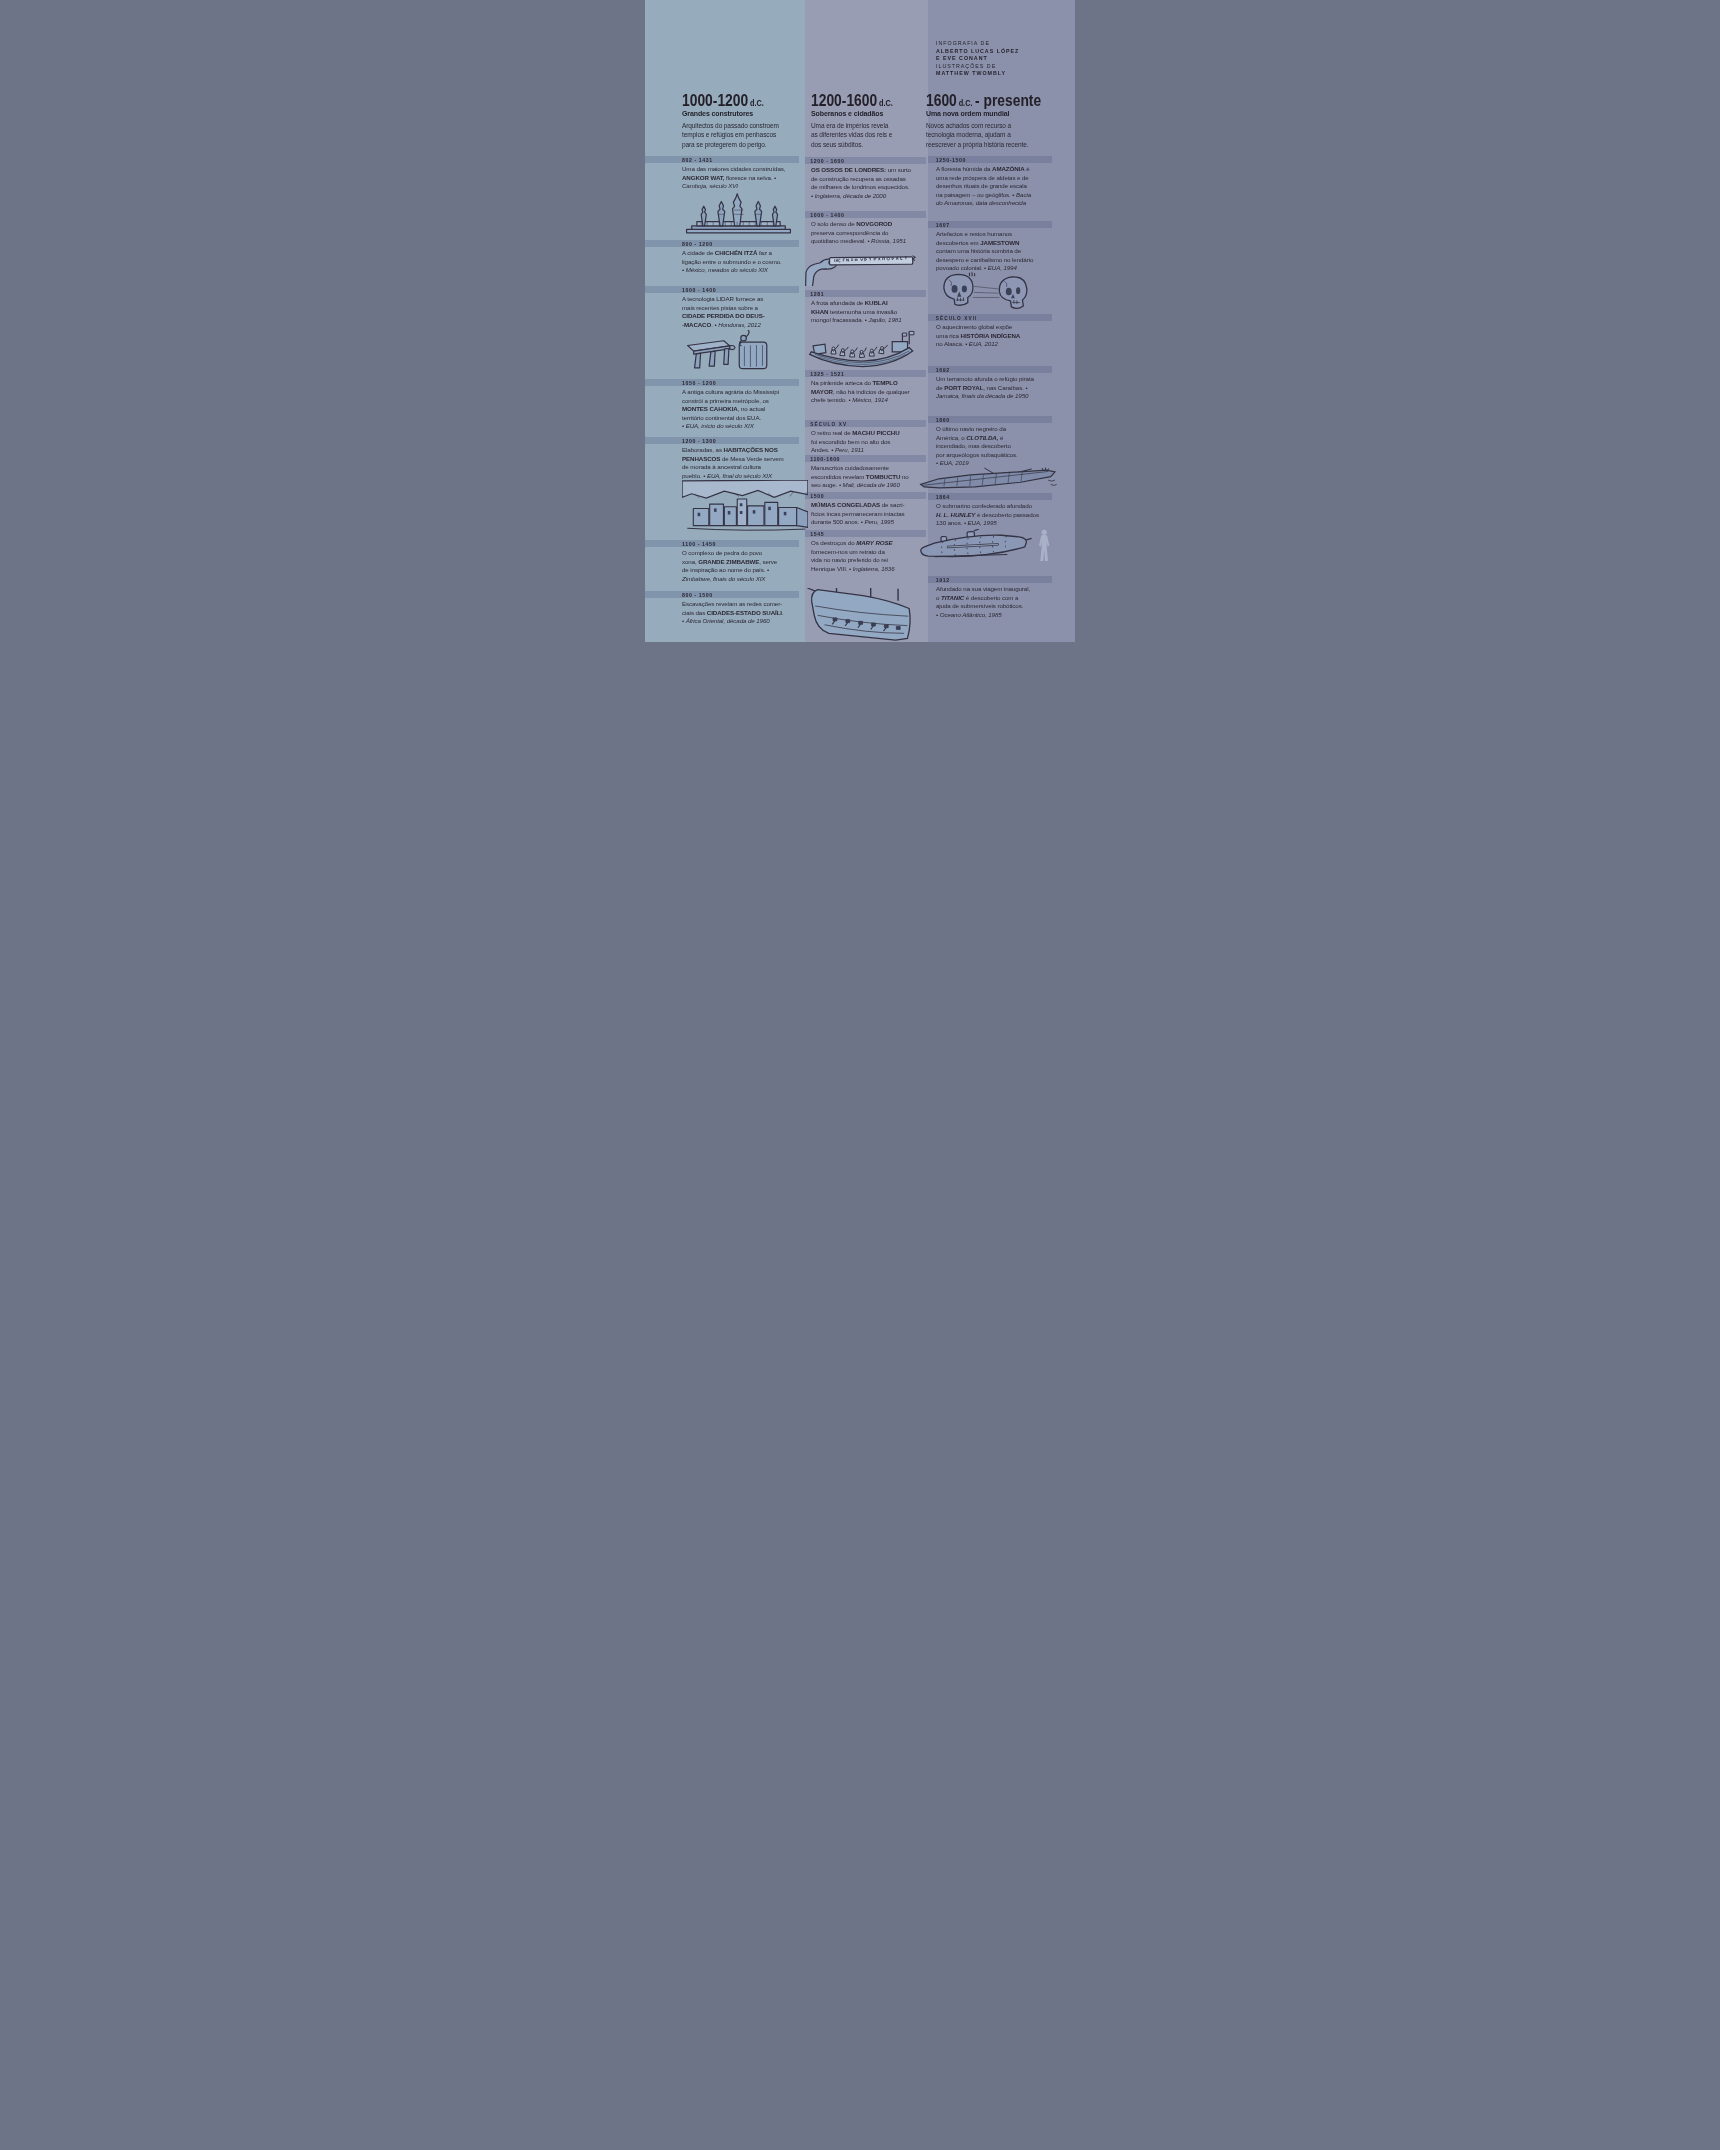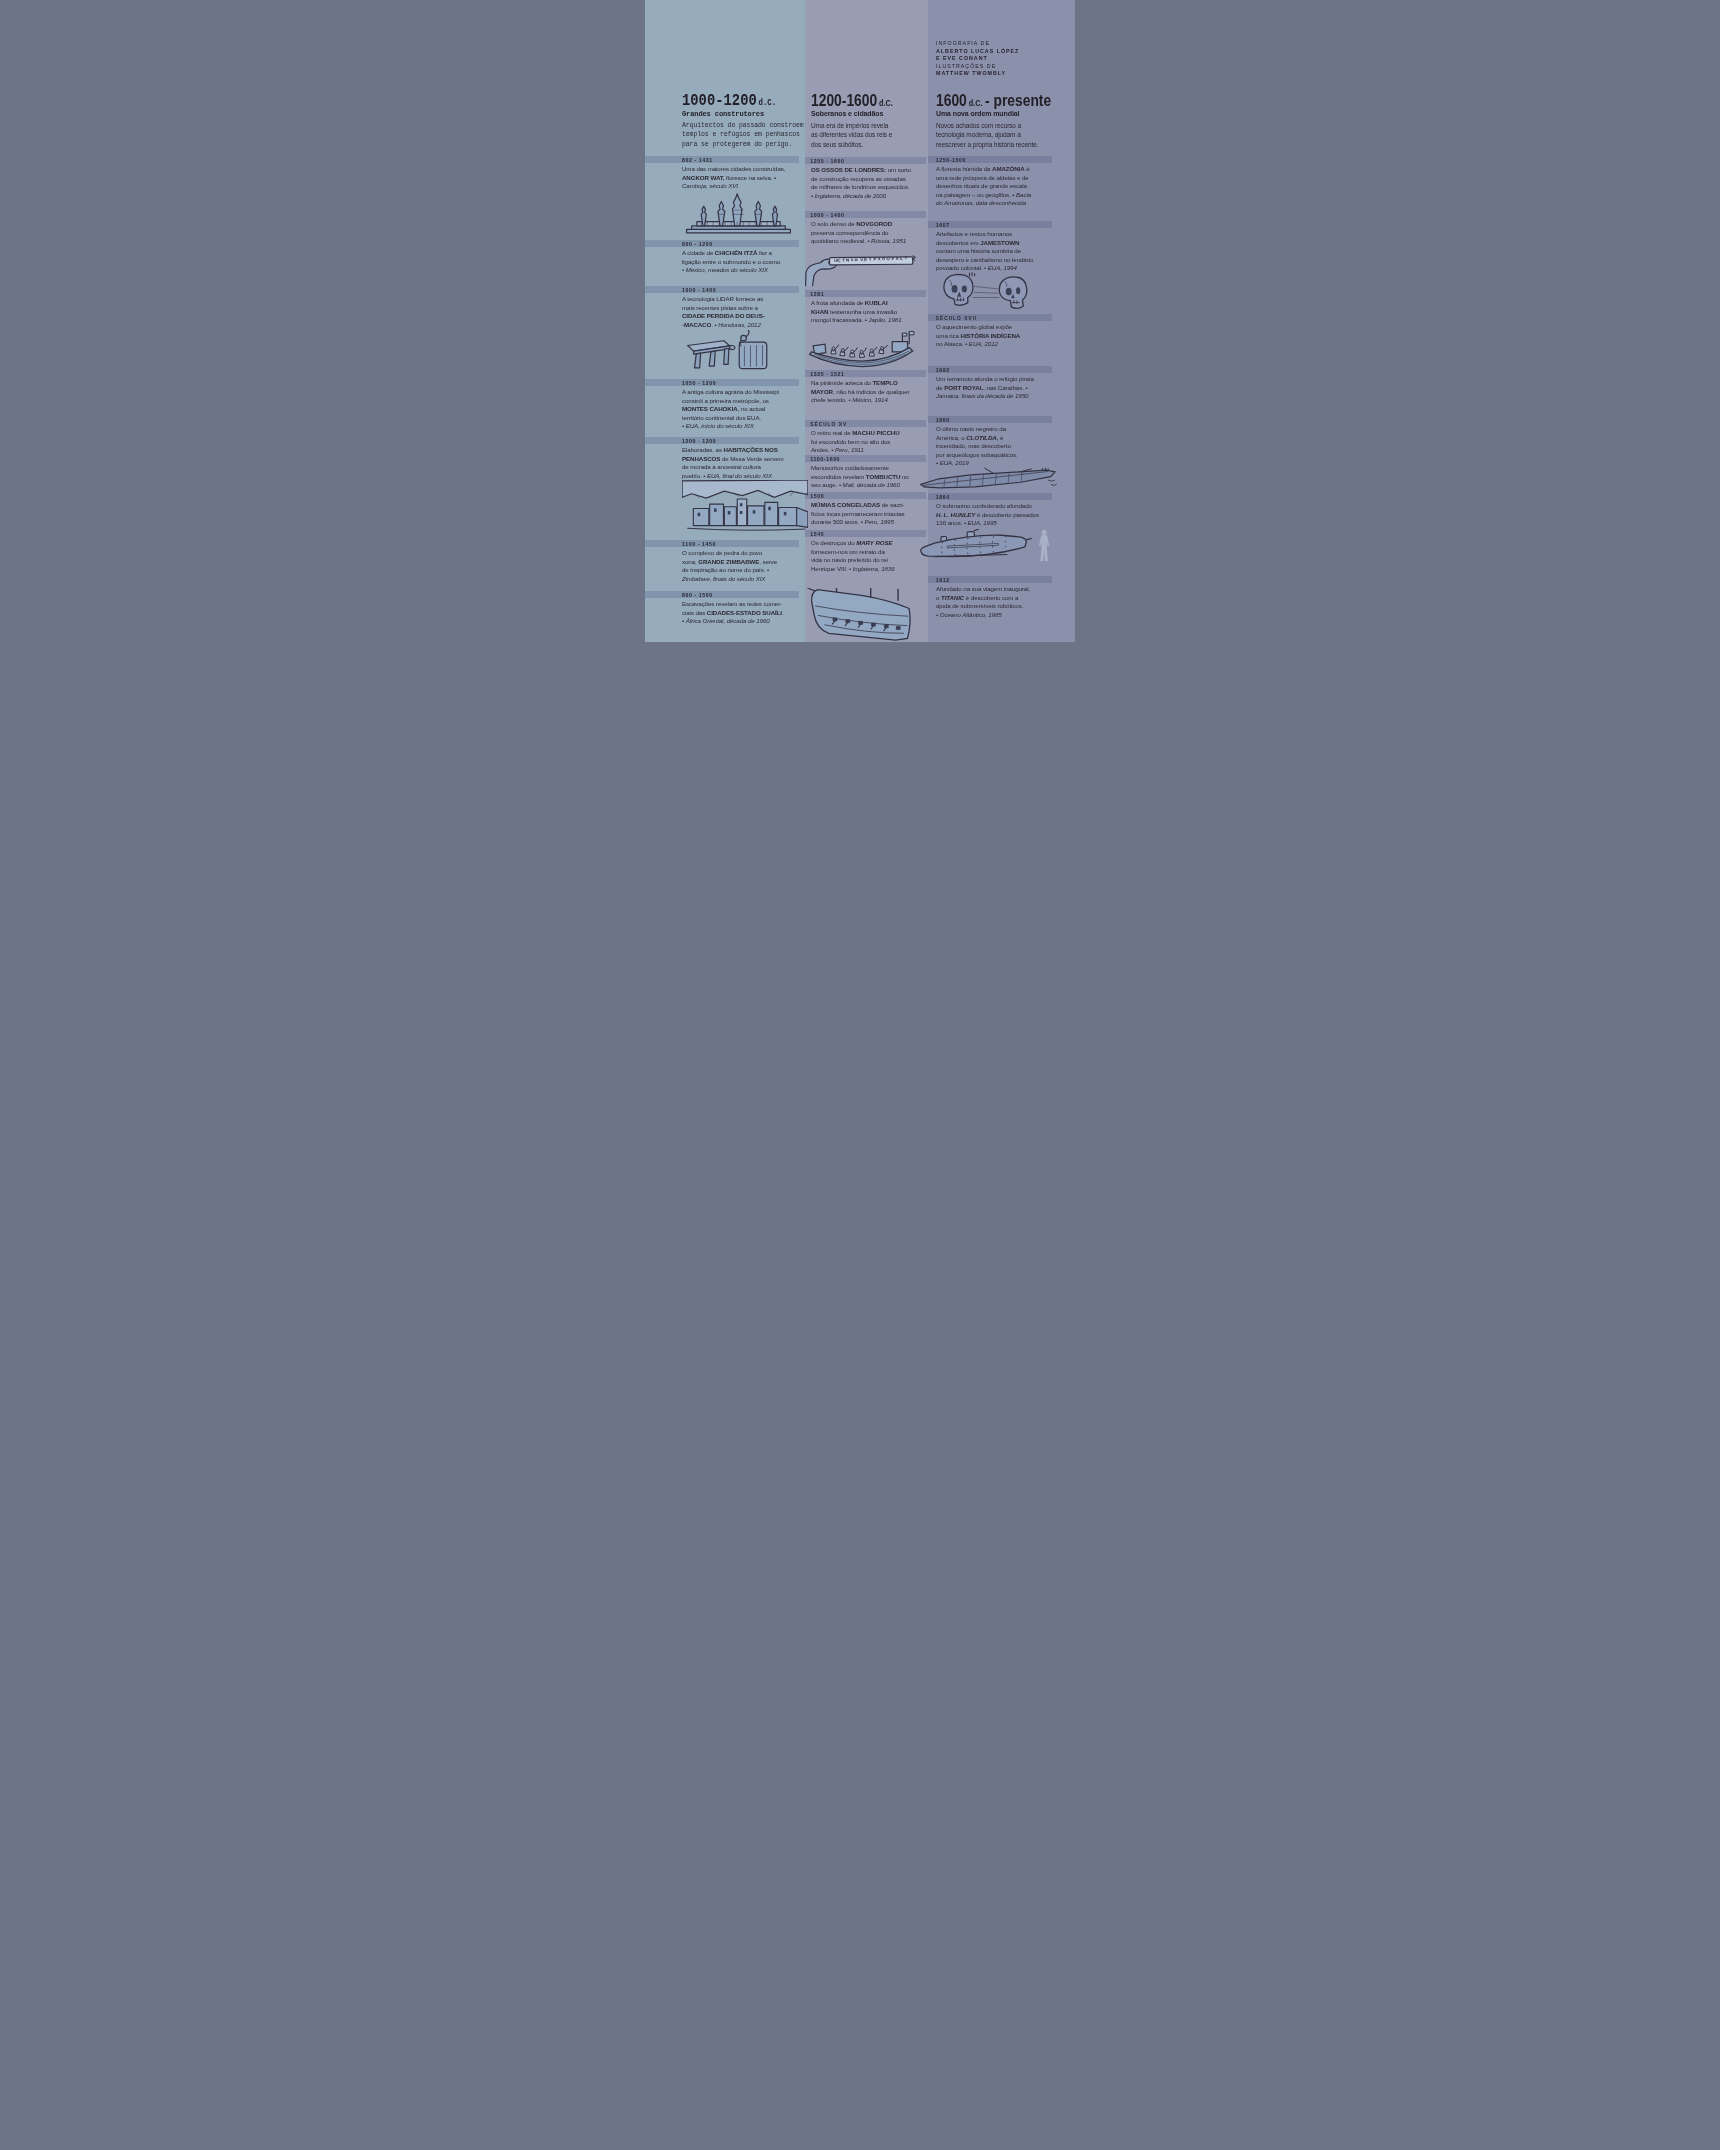--- a/index.html
+++ b/index.html
@@ -42,39 +42,39 @@
   <div class="band" style="left: 283px; width: 147px; background: rgb(140, 145, 171);"></div>
 
   <div class="credits">
       <div>INFOGRAFIA DE</div>
       <div class="b">ALBERTO LUCAS LÓPEZ</div>
       <div class="b">E EVE CONANT</div>
       <div>ILUSTRAÇÕES DE</div>
       <div class="b">MATTHEW TWOMBLY</div>
     </div>
 
-  <div class="hdr" style="left:37px;font-family:Liberation Mono, monospace;">
+  <div class="hdr" style="left:37px;">
     <div class="era"><span>1000-1200</span><span class="sfx">d.C.</span></div>
     <div class="title">Grandes construtores</div>
     <div class="intro">
         <div class="ln">Arquitectos do passado constroem</div>
         <div class="ln">templos e refúgios em penhascos</div>
         <div class="ln">para se protegerem do perigo.</div>
       </div>
   </div>
   <div class="hdr" style="left:166px;">
     <div class="era"><span>1200-1600</span><span class="sfx">d.C.</span></div>
     <div class="title">Soberanos e cidadãos</div>
     <div class="intro">
         <div class="ln">Uma era de impérios revela</div>
         <div class="ln">as diferentes vidas dos reis e</div>
         <div class="ln">dos seus súbditos.</div>
       </div>
   </div>
-  <div class="hdr" style="left:291px;">
+  <div class="hdr" style="left:281px;">
     <div class="era"><span>1600</span><span class="sfx">d.C.</span><span class="tail">- presente</span></div>
     <div class="title">Uma nova ordem mundial</div>
     <div class="intro">
         <div class="ln">Novos achados com recurso a</div>
         <div class="ln">tecnologia moderna, ajudam a</div>
         <div class="ln">reescrever a própria história recente.</div>
       </div>
   </div>
 
   <svg class="illus" style="left:39px;top:192px;" width="109" height="43" viewBox="0 0 254 100">

